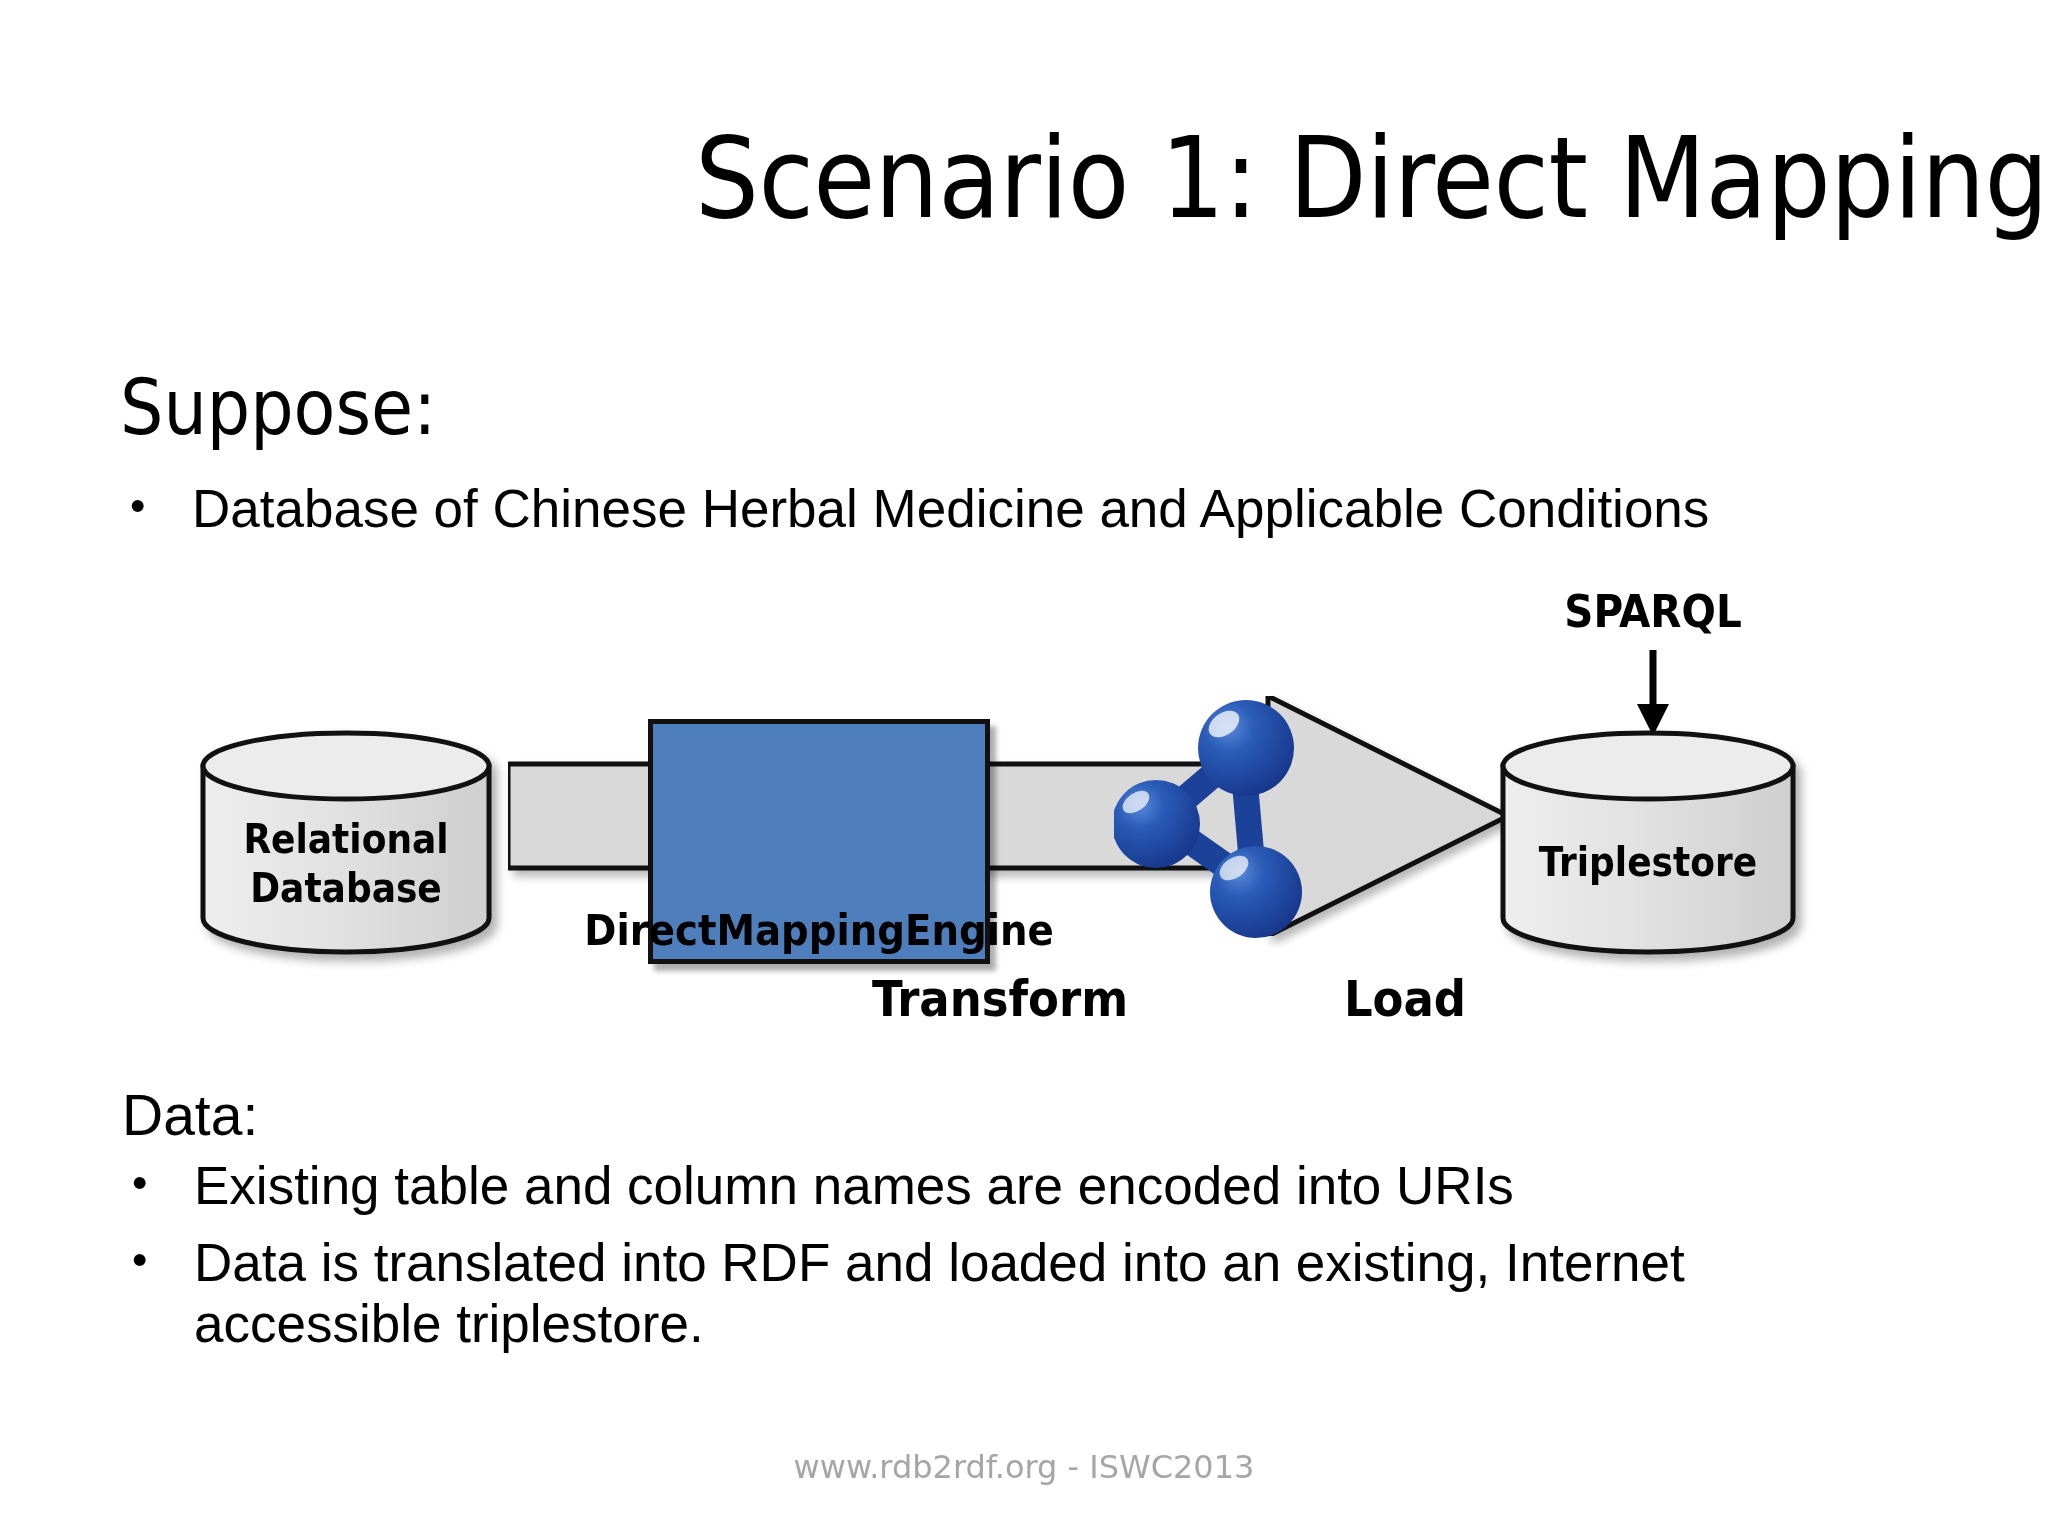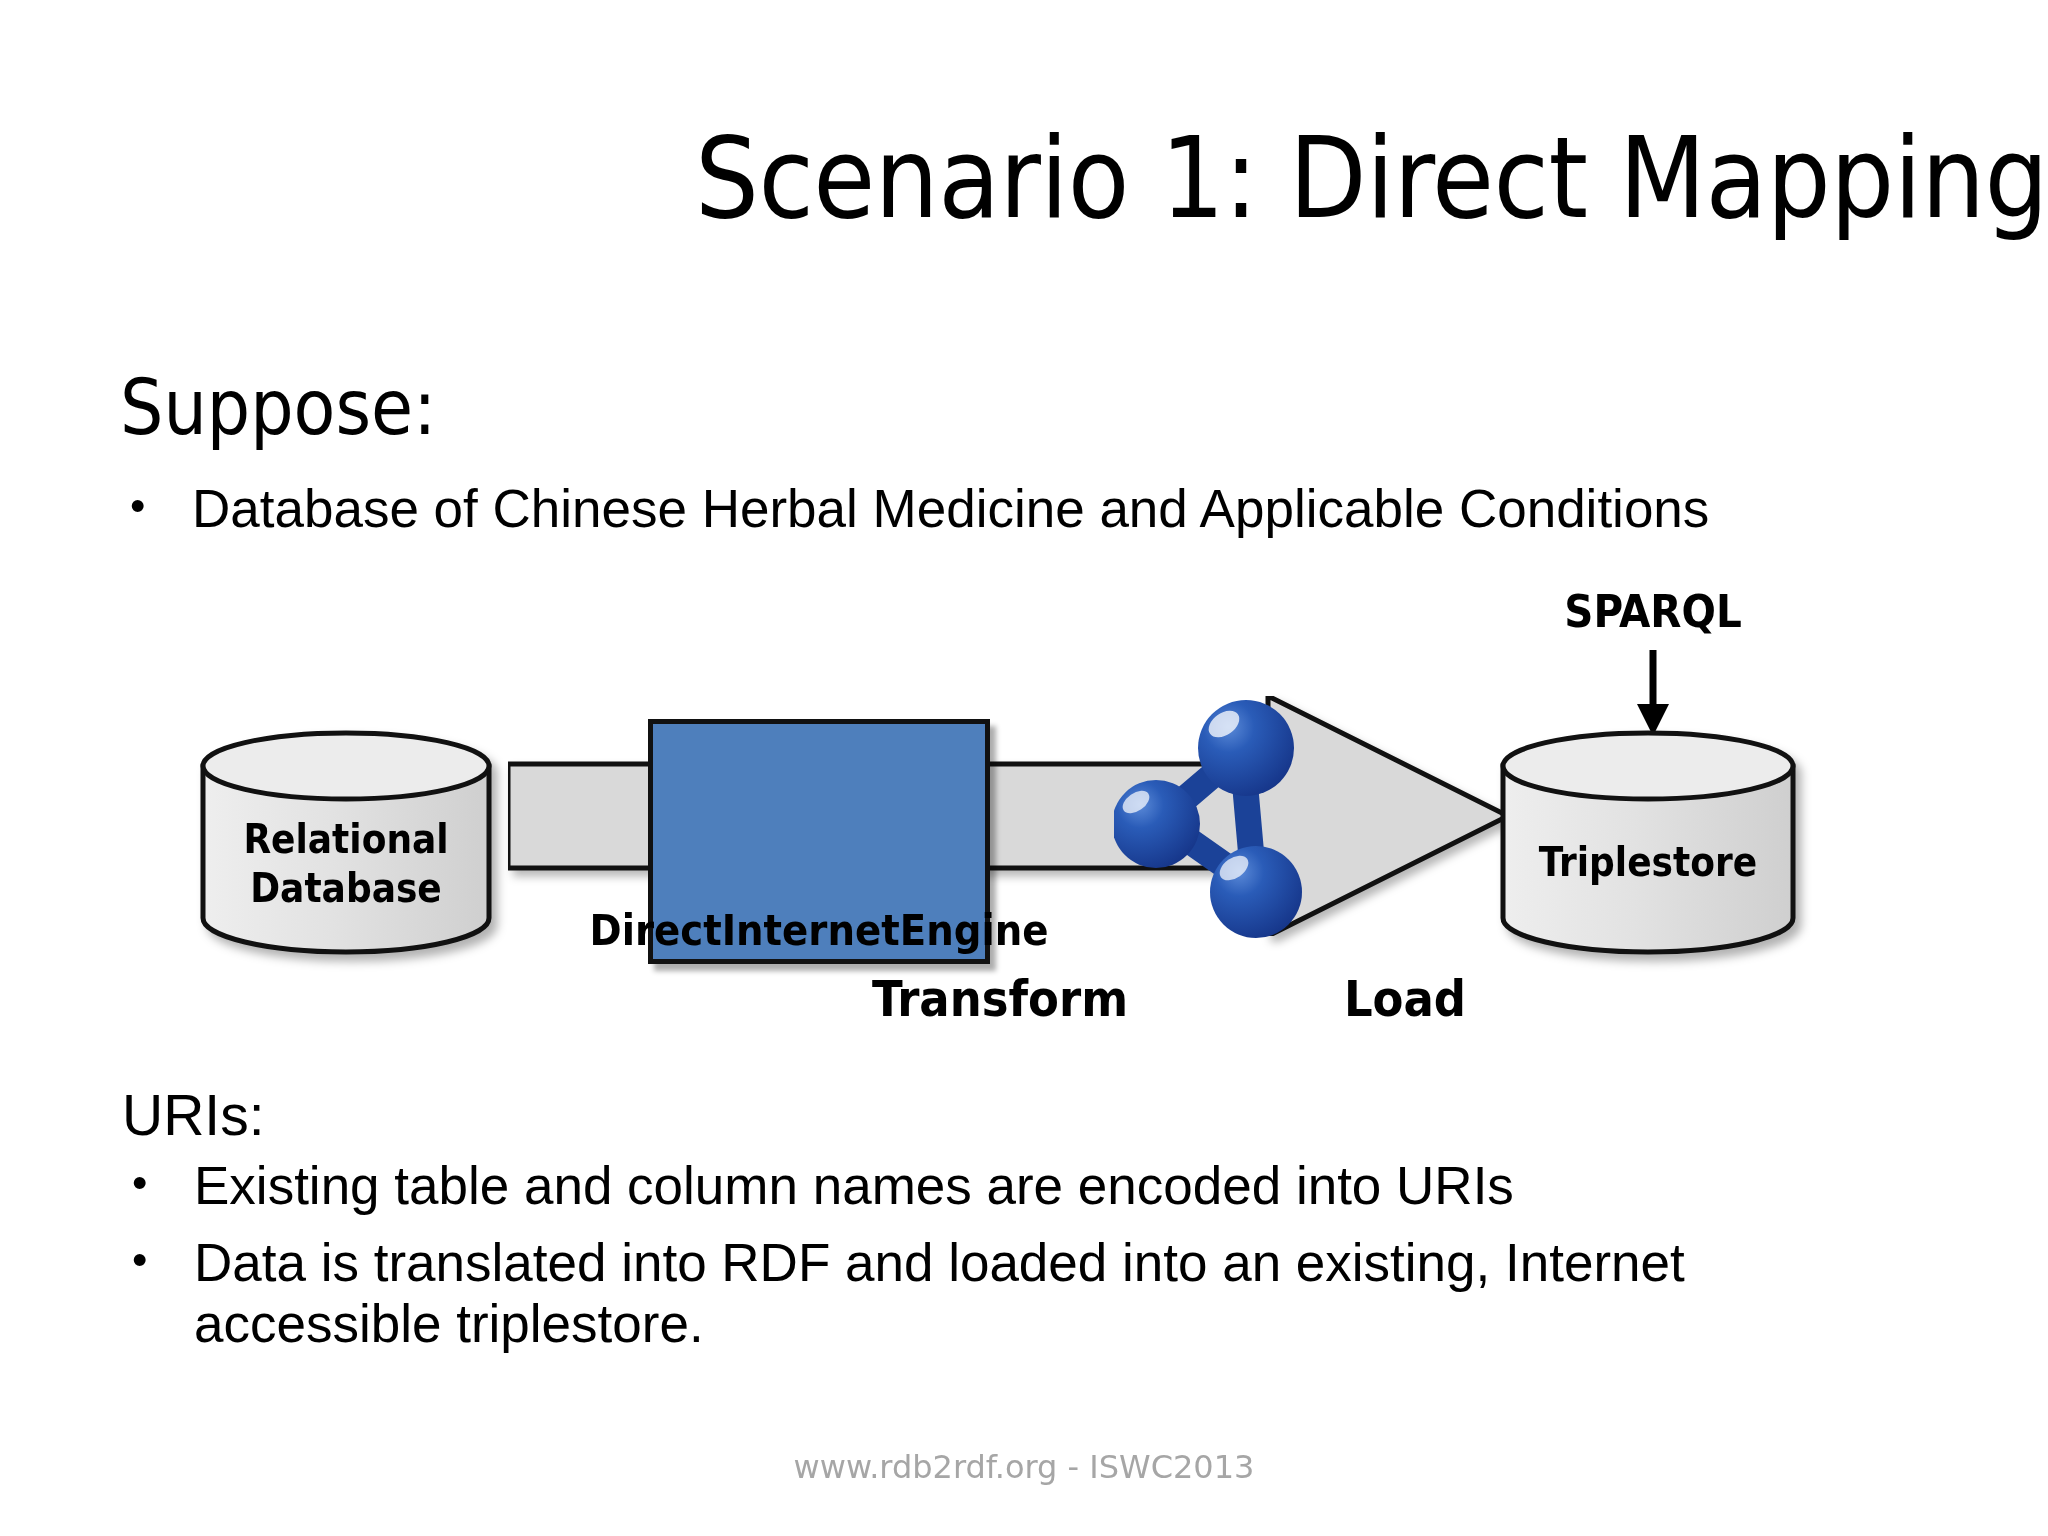--- a/index.html
+++ b/index.html
@@ -247,21 +247,21 @@
       <path d="M5,38 L5,190 A143,34 0 0 0 291,190 L291,38 Z" fill="url(#cylGradA)" stroke="#111111" stroke-width="5"></path>
       <ellipse cx="148" cy="38" rx="143" ry="33" fill="#ececec" stroke="#111111" stroke-width="5"></ellipse>
     </svg>
     <div class="cyl-label" id="rdb-label">
       <div>Relational</div>
       <div>Database</div>
     </div>
 
     <div id="dm-engine-box">
       <div class="dm-line">Direct</div>
-      <div class="dm-line">Internet</div>
+      <div class="dm-line">Mapping</div>
       <div class="dm-line">Engine</div>
     </div>
 
     <svg id="rdf-graph-icon" viewBox="0 0 210 250">
       <defs>
         <radialGradient id="nodeGrad" cx="32%" cy="28%" r="78%">
           <stop offset="0%" stop-color="#5b8ad8"></stop>
           <stop offset="34%" stop-color="#2a5cb8"></stop>
           <stop offset="100%" stop-color="#16368a"></stop>
         </radialGradient>
@@ -296,21 +296,21 @@
       </defs>
       <path d="M5,38 L5,190 A145,34 0 0 0 295,190 L295,38 Z" fill="url(#cylGradB)" stroke="#111111" stroke-width="5"></path>
       <ellipse cx="150" cy="38" rx="145" ry="33" fill="#ececec" stroke="#111111" stroke-width="5"></ellipse>
     </svg>
     <div class="cyl-label" id="triplestore-label">Triplestore</div>
 
     <div class="etl-label" id="etl-transform">Transform</div>
     <div class="etl-label" id="etl-load">Load</div>
   </div>
 
-  <div class="then-heading">URIs:</div>
+  <div class="then-heading">Data:</div>
 
   <div class="bullet-row" id="bullet-uris">
     <span class="bullet-mark">•</span>
     <span class="bullet-text">Existing table and column names are encoded into URIs</span>
   </div>
 
   <div class="bullet-row" id="bullet-rdf">
     <span class="bullet-mark">•</span>
     <span class="bullet-text">Data is translated into RDF and loaded into an existing, Internet accessible triplestore.</span>
   </div>

